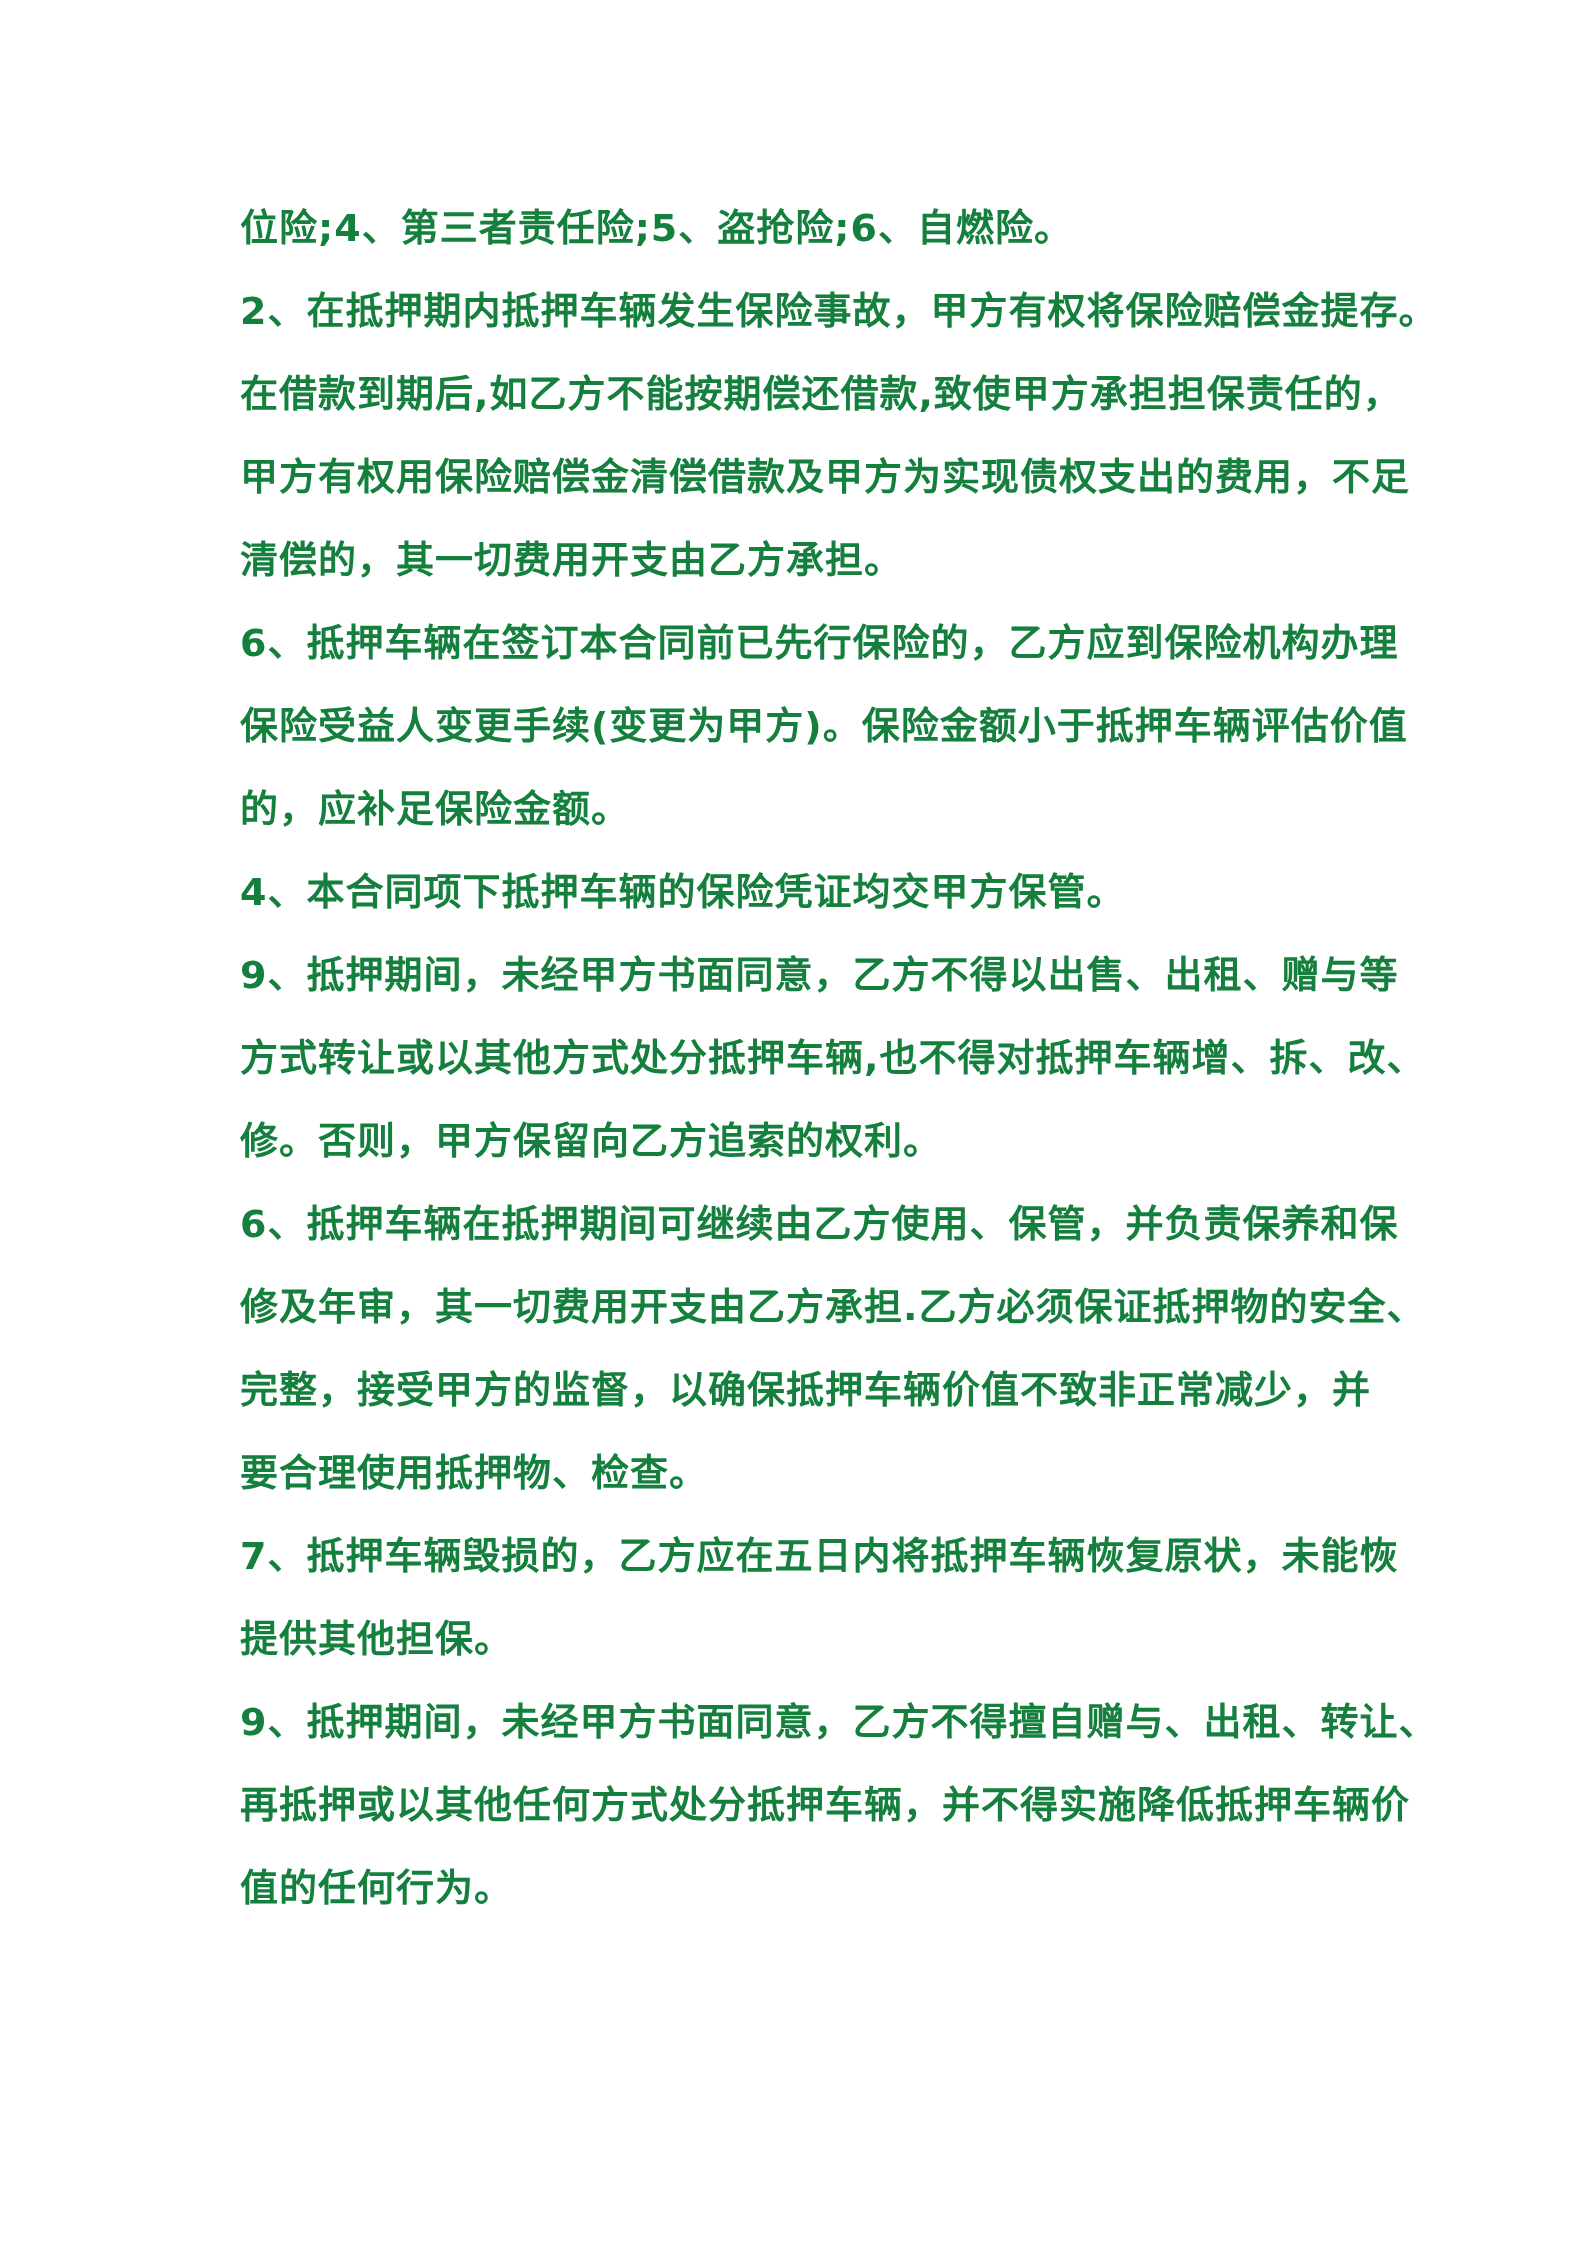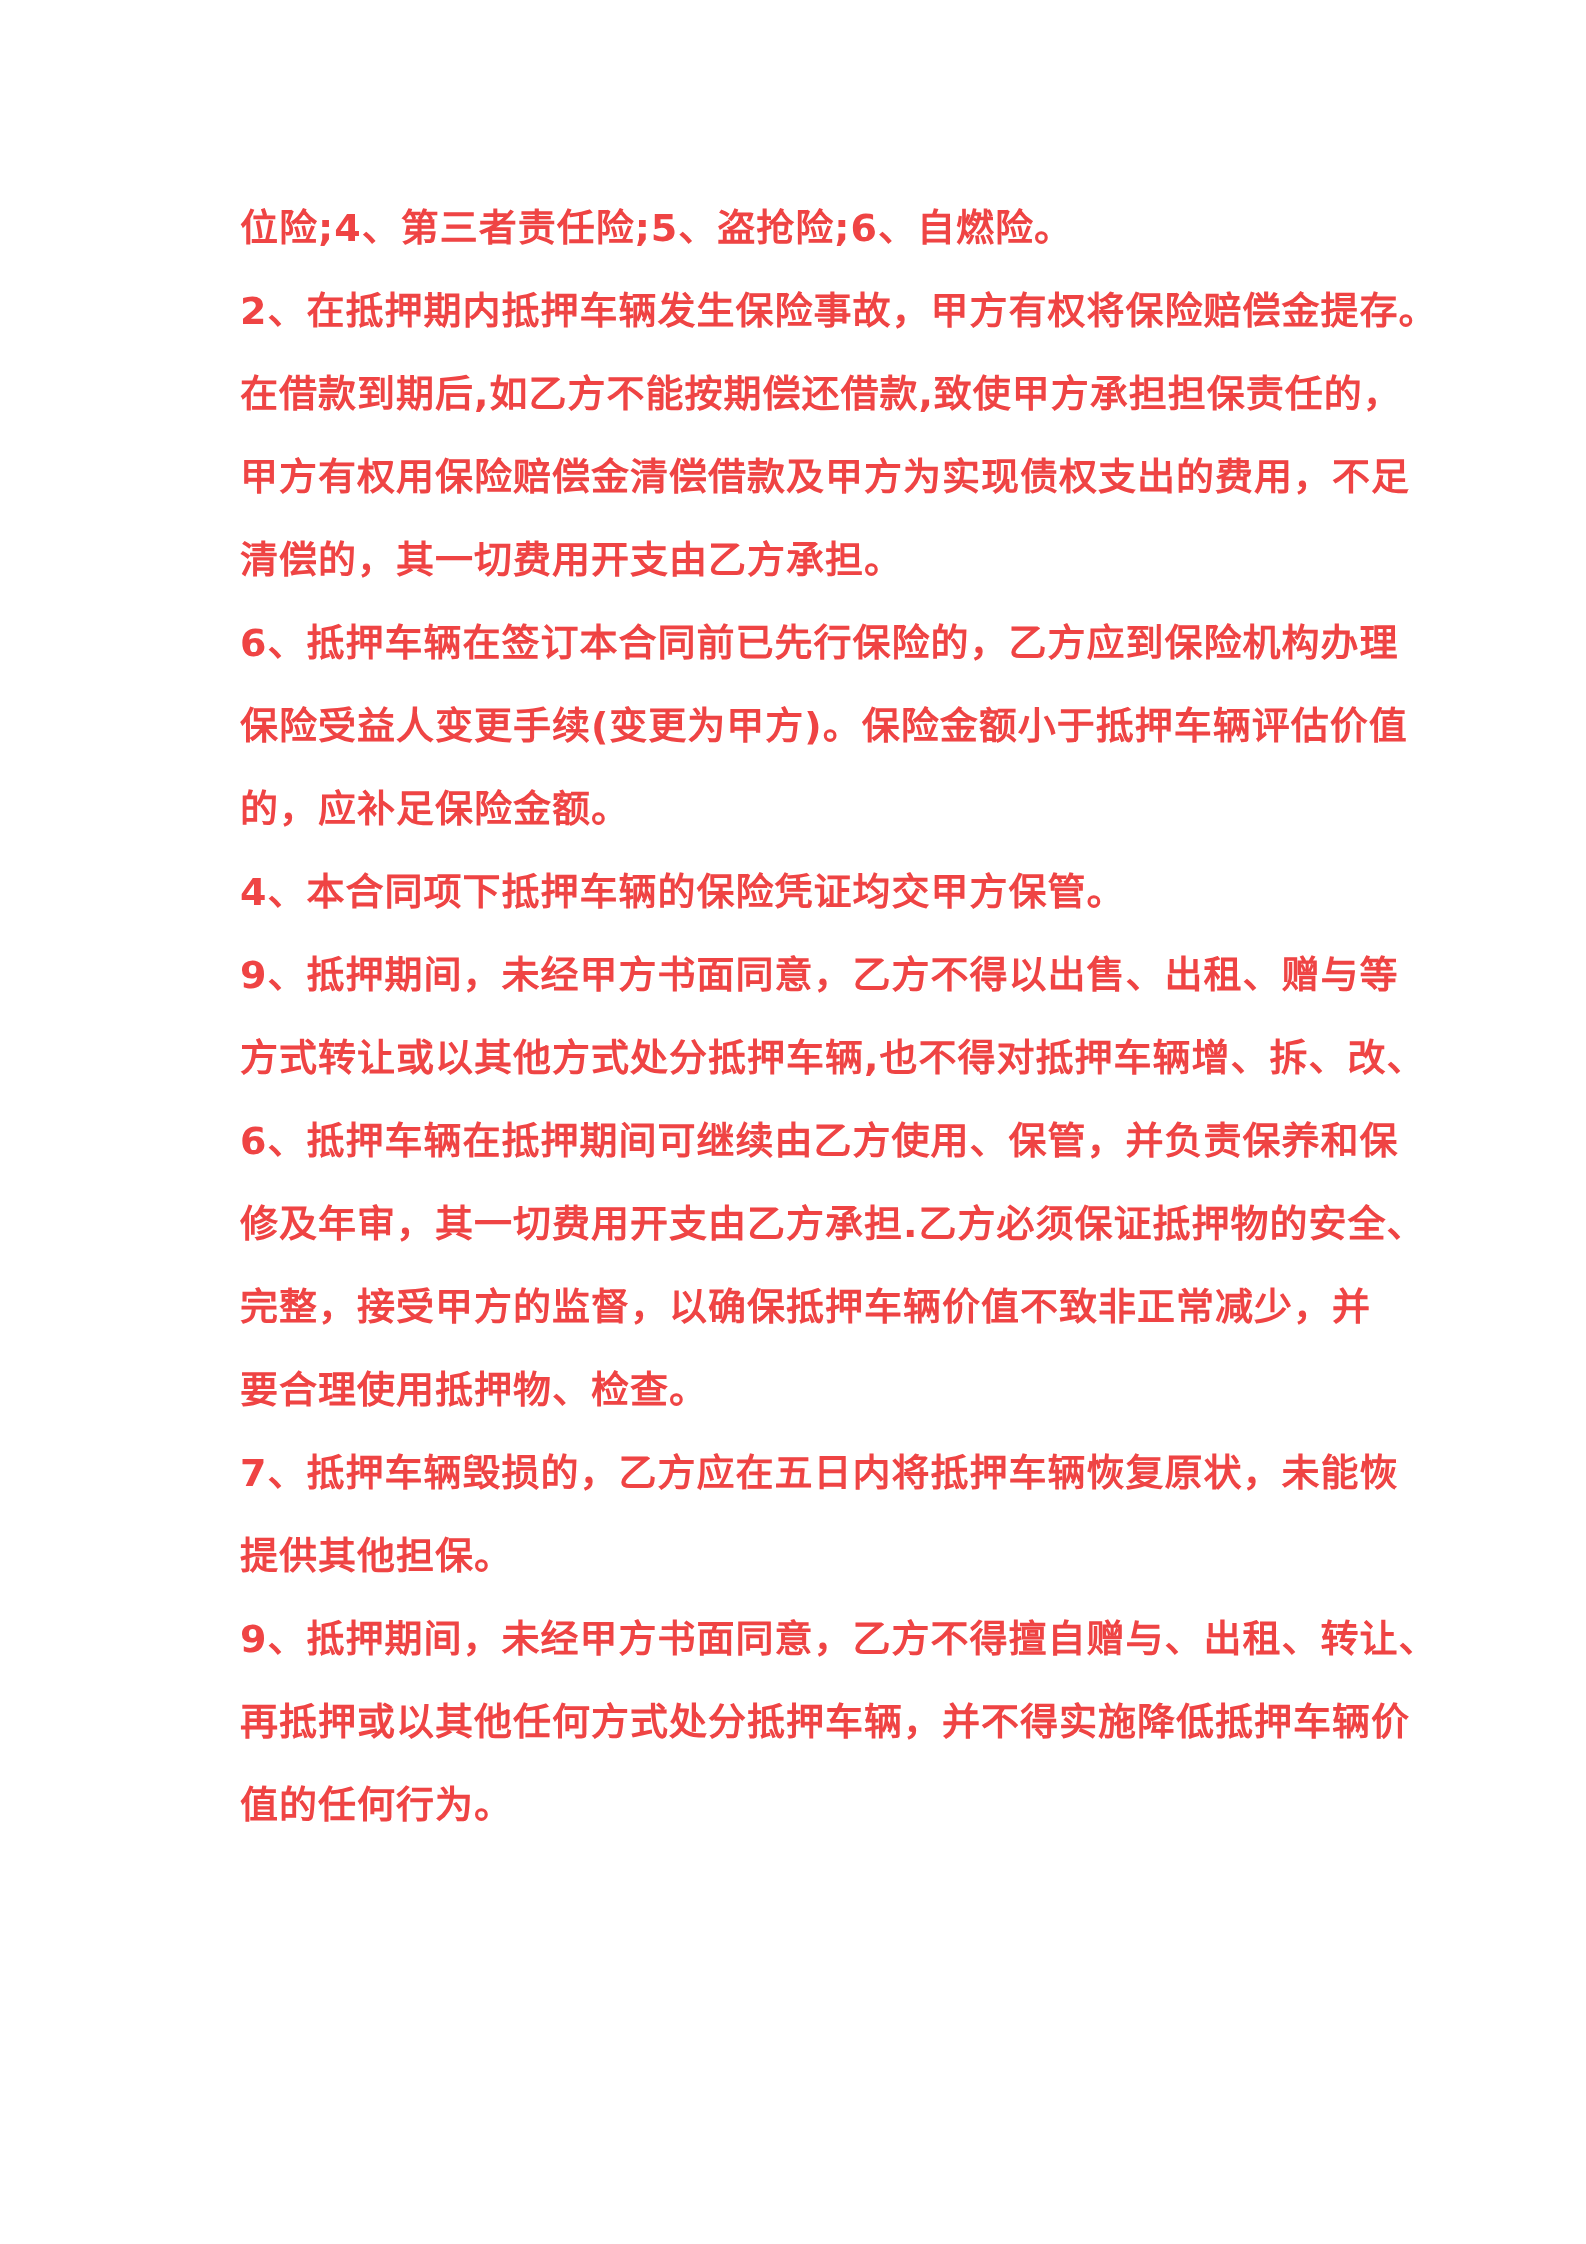--- a/index.html
+++ b/index.html
@@ -19,41 +19,42 @@
     position: absolute;
     left: 240px;
     top: 187px;
     width: 1190px;
   }
   .line {
     height: 83px;
     line-height: 83px;
     font-size: 38px;
     font-weight: 700;
-    color: #ef4444;
+    color: #15803d;
     letter-spacing: 1px;
     white-space: nowrap;
   }
 </style>
 </head>
 <body>
 
 <div class="page">
   <div class="text-block" id="text-block">
       <div class="line">位险;4、第三者责任险;5、盗抢险;6、自燃险。</div>
       <div class="line">2、在抵押期内抵押车辆发生保险事故，甲方有权将保险赔偿金提存。</div>
       <div class="line">在借款到期后,如乙方不能按期偿还借款,致使甲方承担担保责任的，</div>
       <div class="line">甲方有权用保险赔偿金清偿借款及甲方为实现债权支出的费用，不足</div>
       <div class="line">清偿的，其一切费用开支由乙方承担。</div>
       <div class="line">6、抵押车辆在签订本合同前已先行保险的，乙方应到保险机构办理</div>
       <div class="line">保险受益人变更手续(变更为甲方)。保险金额小于抵押车辆评估价值</div>
       <div class="line">的，应补足保险金额。</div>
       <div class="line">4、本合同项下抵押车辆的保险凭证均交甲方保管。</div>
       <div class="line">9、抵押期间，未经甲方书面同意，乙方不得以出售、出租、赠与等</div>
       <div class="line">方式转让或以其他方式处分抵押车辆,也不得对抵押车辆增、拆、改、</div>
+      <div class="line">修。否则，甲方保留向乙方追索的权利。</div>
       <div class="line">6、抵押车辆在抵押期间可继续由乙方使用、保管，并负责保养和保</div>
       <div class="line">修及年审，其一切费用开支由乙方承担.乙方必须保证抵押物的安全、</div>
       <div class="line">完整，接受甲方的监督，以确保抵押车辆价值不致非正常减少，并</div>
       <div class="line">要合理使用抵押物、检查。</div>
       <div class="line">7、抵押车辆毁损的，乙方应在五日内将抵押车辆恢复原状，未能恢</div>
       <div class="line">提供其他担保。</div>
       <div class="line">9、抵押期间，未经甲方书面同意，乙方不得擅自赠与、出租、转让、</div>
       <div class="line">再抵押或以其他任何方式处分抵押车辆，并不得实施降低抵押车辆价</div>
       <div class="line">值的任何行为。</div>
     </div>

